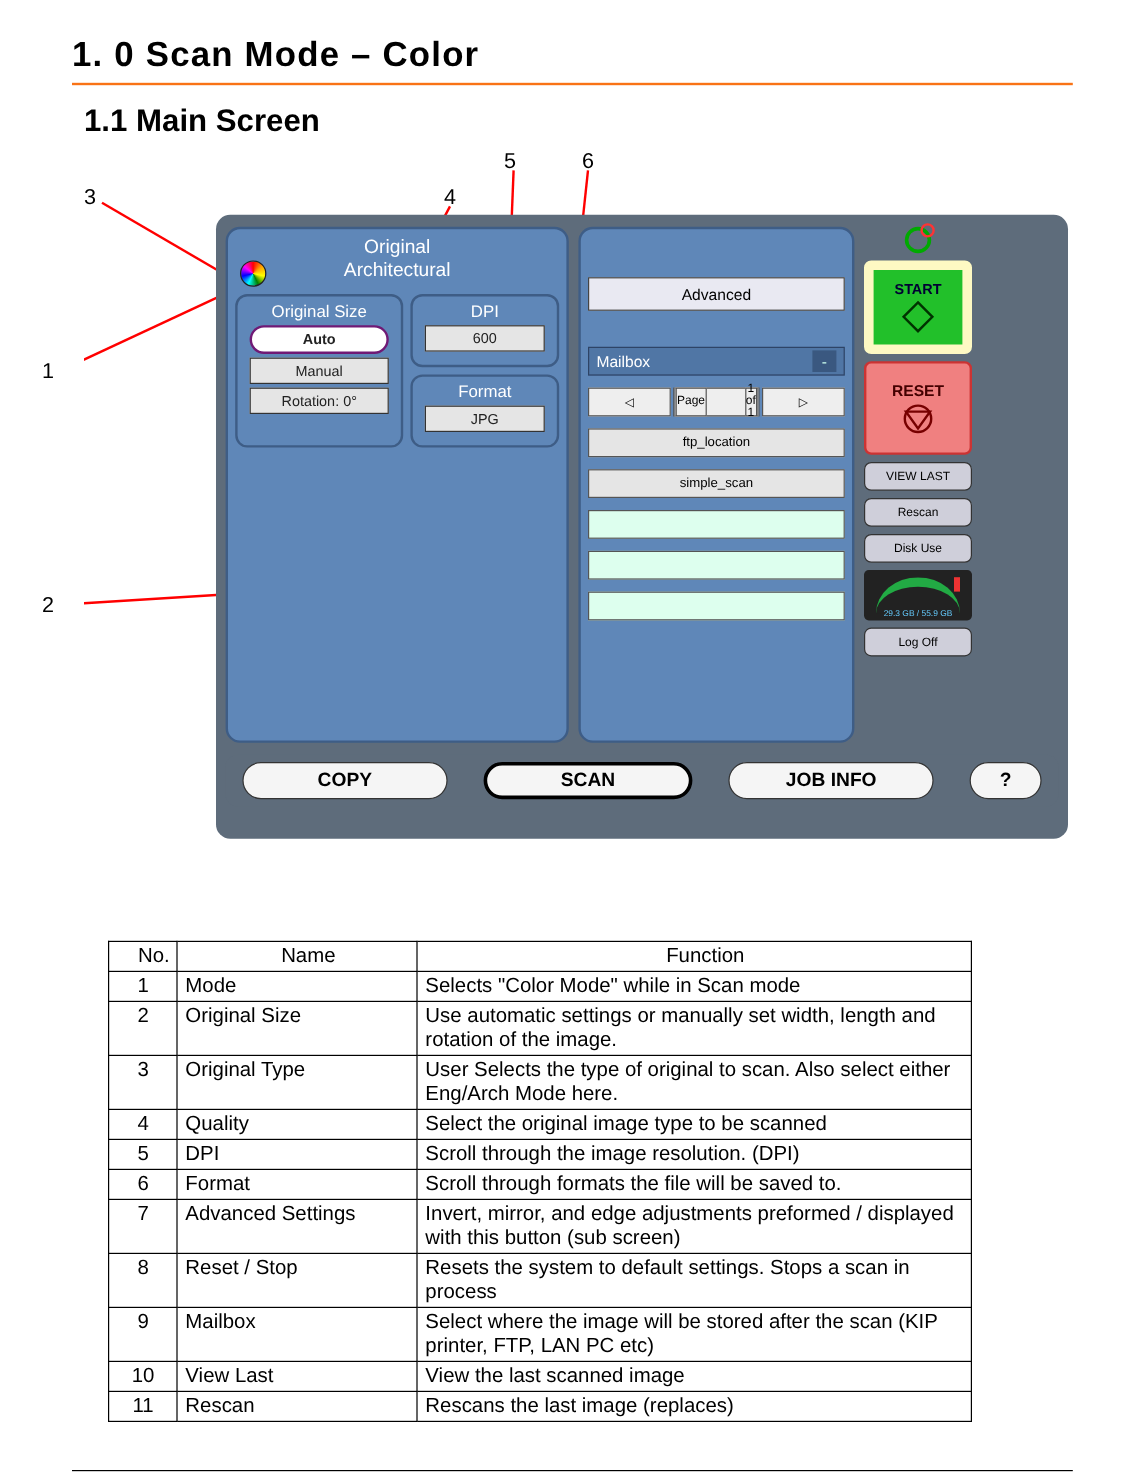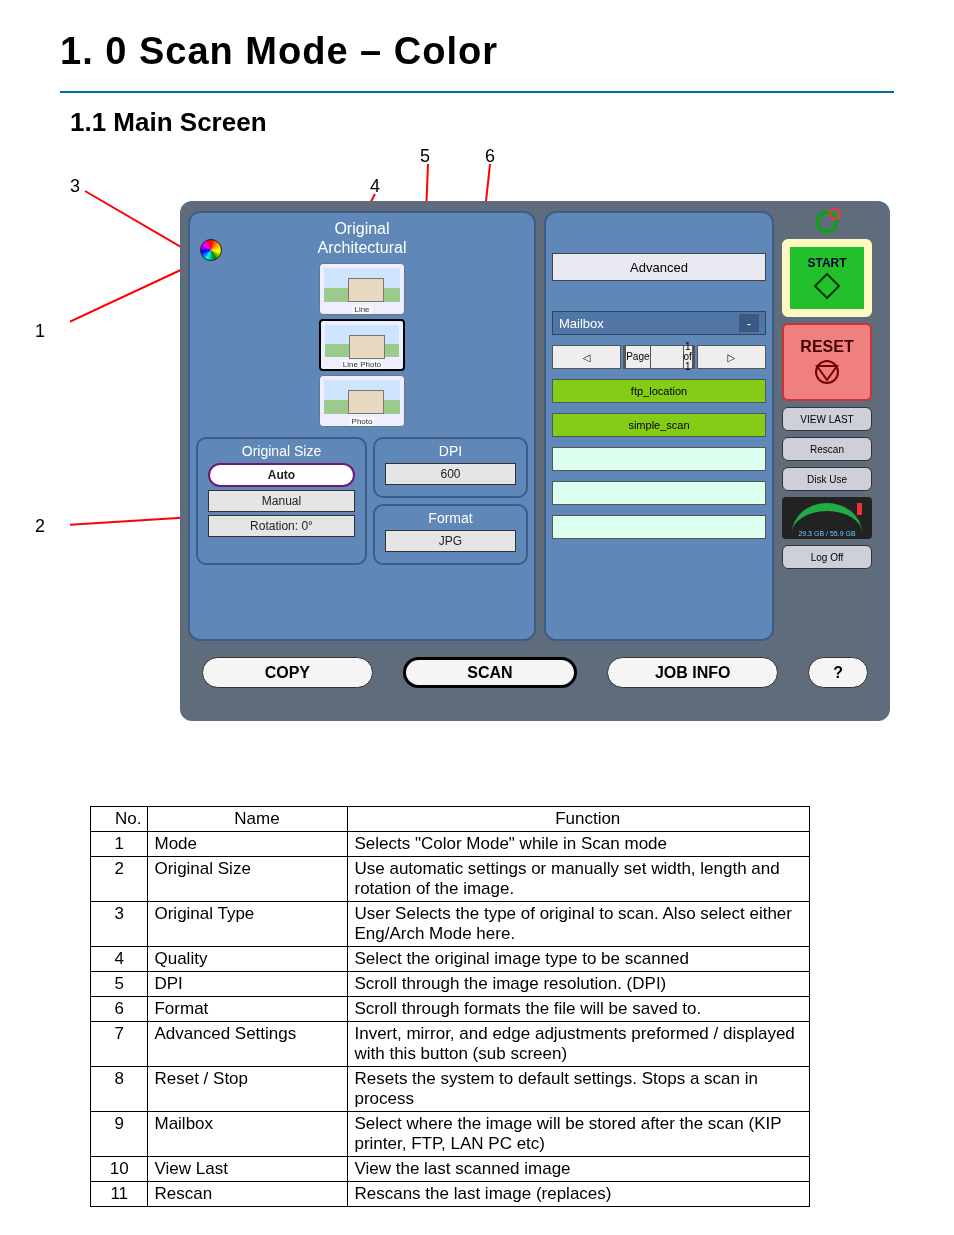--- a/index.html
+++ b/index.html
@@ -5,24 +5,24 @@
   * { box-sizing: border-box; margin: 0; padding: 0; }
   body {
     font-family: Arial, Helvetica, sans-serif;
     background: #fff;
     width: 954px;
     margin: 0 auto;
     padding: 30px 60px 30px 60px;
     color: #000;
   }
   .page-title {
-    font-size: 38px;
+    font-size: 29px;
     font-weight: bold;
-    border-bottom: 2px solid #0369a1;
-    padding-bottom: 18px;
+    border-bottom: 2px solid #f97316;
+    padding-bottom: 6px;
     margin-bottom: 14px;
     letter-spacing: 1px;
   }
   .section-heading {
     font-size: 26px;
     font-weight: bold;
     margin-left: 10px;
     margin-bottom: 8px;
   }
   .diagram-wrap {
@@ -56,21 +56,21 @@
     display: flex;
     gap: 8px;
     height: 430px;
   }
   .panel {
     background: #5f87b8;
     border: 2px solid #3e5d86;
     border-radius: 12px;
     padding: 6px;
   }
-  .panel-left { width: 348px; display:flex; flex-direction:column; position:relative;}
+  .panel-left { width: 286px; display:flex; flex-direction:column; position:relative;}
   .panel-right { width: 230px; display:flex; flex-direction:column; gap:6px; padding-top:40px;}
   .panel-side { width: 90px; display:flex; flex-direction:column; gap:6px; background:transparent; border:none; padding:0;}
 
   .orig-title { text-align:center; color:#fff; font-size:16px; line-height:1.2;}
   .color-icon {
     position:absolute; left:10px; top:26px; width:22px; height:22px;
     border-radius:50%;
     background: conic-gradient(red,orange,yellow,green,cyan,blue,magenta,red);
     border:1px solid #222;
   }
@@ -115,33 +115,33 @@
   }
   .mailbox-hdr {
     background:#5076a5; color:#fff; height:24px; display:flex;
     align-items:center; justify-content:space-between; padding:0 6px;
     border:1px solid #2e4466; font-size:13px;
   }
   .mailbox-hdr .dash{ background:#3a5880; width:20px; height:18px; display:flex; align-items:center; justify-content:center; color:#cfe;}
   .pager { display:flex; gap:2px; margin:4px 0;}
   .pager div { flex:1; background:#eee; border:1px solid #555; height:24px; display:flex; align-items:center; justify-content:center; font-size:10px;}
   .loc {
-    background:#84cc16; border:1px solid #555; height:24px; display:flex;
+    background:#e5e5e5; border:1px solid #555; height:24px; display:flex;
     align-items:center; justify-content:center; font-size:11px; margin-bottom:4px;
   }
 
   .side-btn {
     border:1px solid #333; border-radius:6px; height:56px;
     display:flex; flex-direction:column; align-items:center; justify-content:center;
     font-size:10px; gap:2px;
   }
   .side-green { background:#22c02a; color:#003; border:8px solid #fef9c3; height:78px;}
   .side-green .lbl{ font-size:12px; font-weight:bold;}
   .side-red { background:#f08080; color:#400; border:2px solid #c33; height:78px;}
-  .side-red .lbl{ font-size:16px; font-weight:bold;}
+  .side-red .lbl{ font-size:13px; font-weight:bold;}
   .side-grey{ background:#cfcfda; height:24px;}
   .gauge {
     background:#222; border-radius:4px; height:42px; position:relative;
     display:flex; align-items:flex-end; justify-content:center;
     color:#6cf; font-size:7px; padding-bottom:2px;
   }
   .gauge::before{
     content:""; position:absolute; top:6px; left:10px; right:10px; height:22px;
     border-top:8px solid #2a4; border-radius:50% 50% 0 0 / 100% 100% 0 0;
   }
@@ -240,31 +240,20 @@
       <polygon points="704,373 716,378 706,388"></polygon>
   </svg>
 
   <div class="screen">
     <div class="screen-top">
 
       <div class="panel panel-left">
         <div class="color-icon"></div>
         <div class="orig-title">Original</div>
         <div class="orig-title">Architectural</div>
-        <div class="thumb-stack">
-          <div class="thumb">
-              <span>Line</span>
-            </div>
-          <div class="thumb sel">
-              <span>Line Photo</span>
-            </div>
-          <div class="thumb">
-              <span>Photo</span>
-            </div>
-        </div>
         <div class="subpanel-row">
           <div class="subpanel">
             <div class="sp-title">Original Size</div>
             <div class="pill sel">Auto</div>
             <div class="rectbtn">Manual</div>
             <div class="rectbtn">Rotation: 0°</div>
           </div>
           <div style="display:flex; flex-direction:column; gap:6px; flex:1;">
             <div class="subpanel">
               <div class="sp-title">DPI</div>

